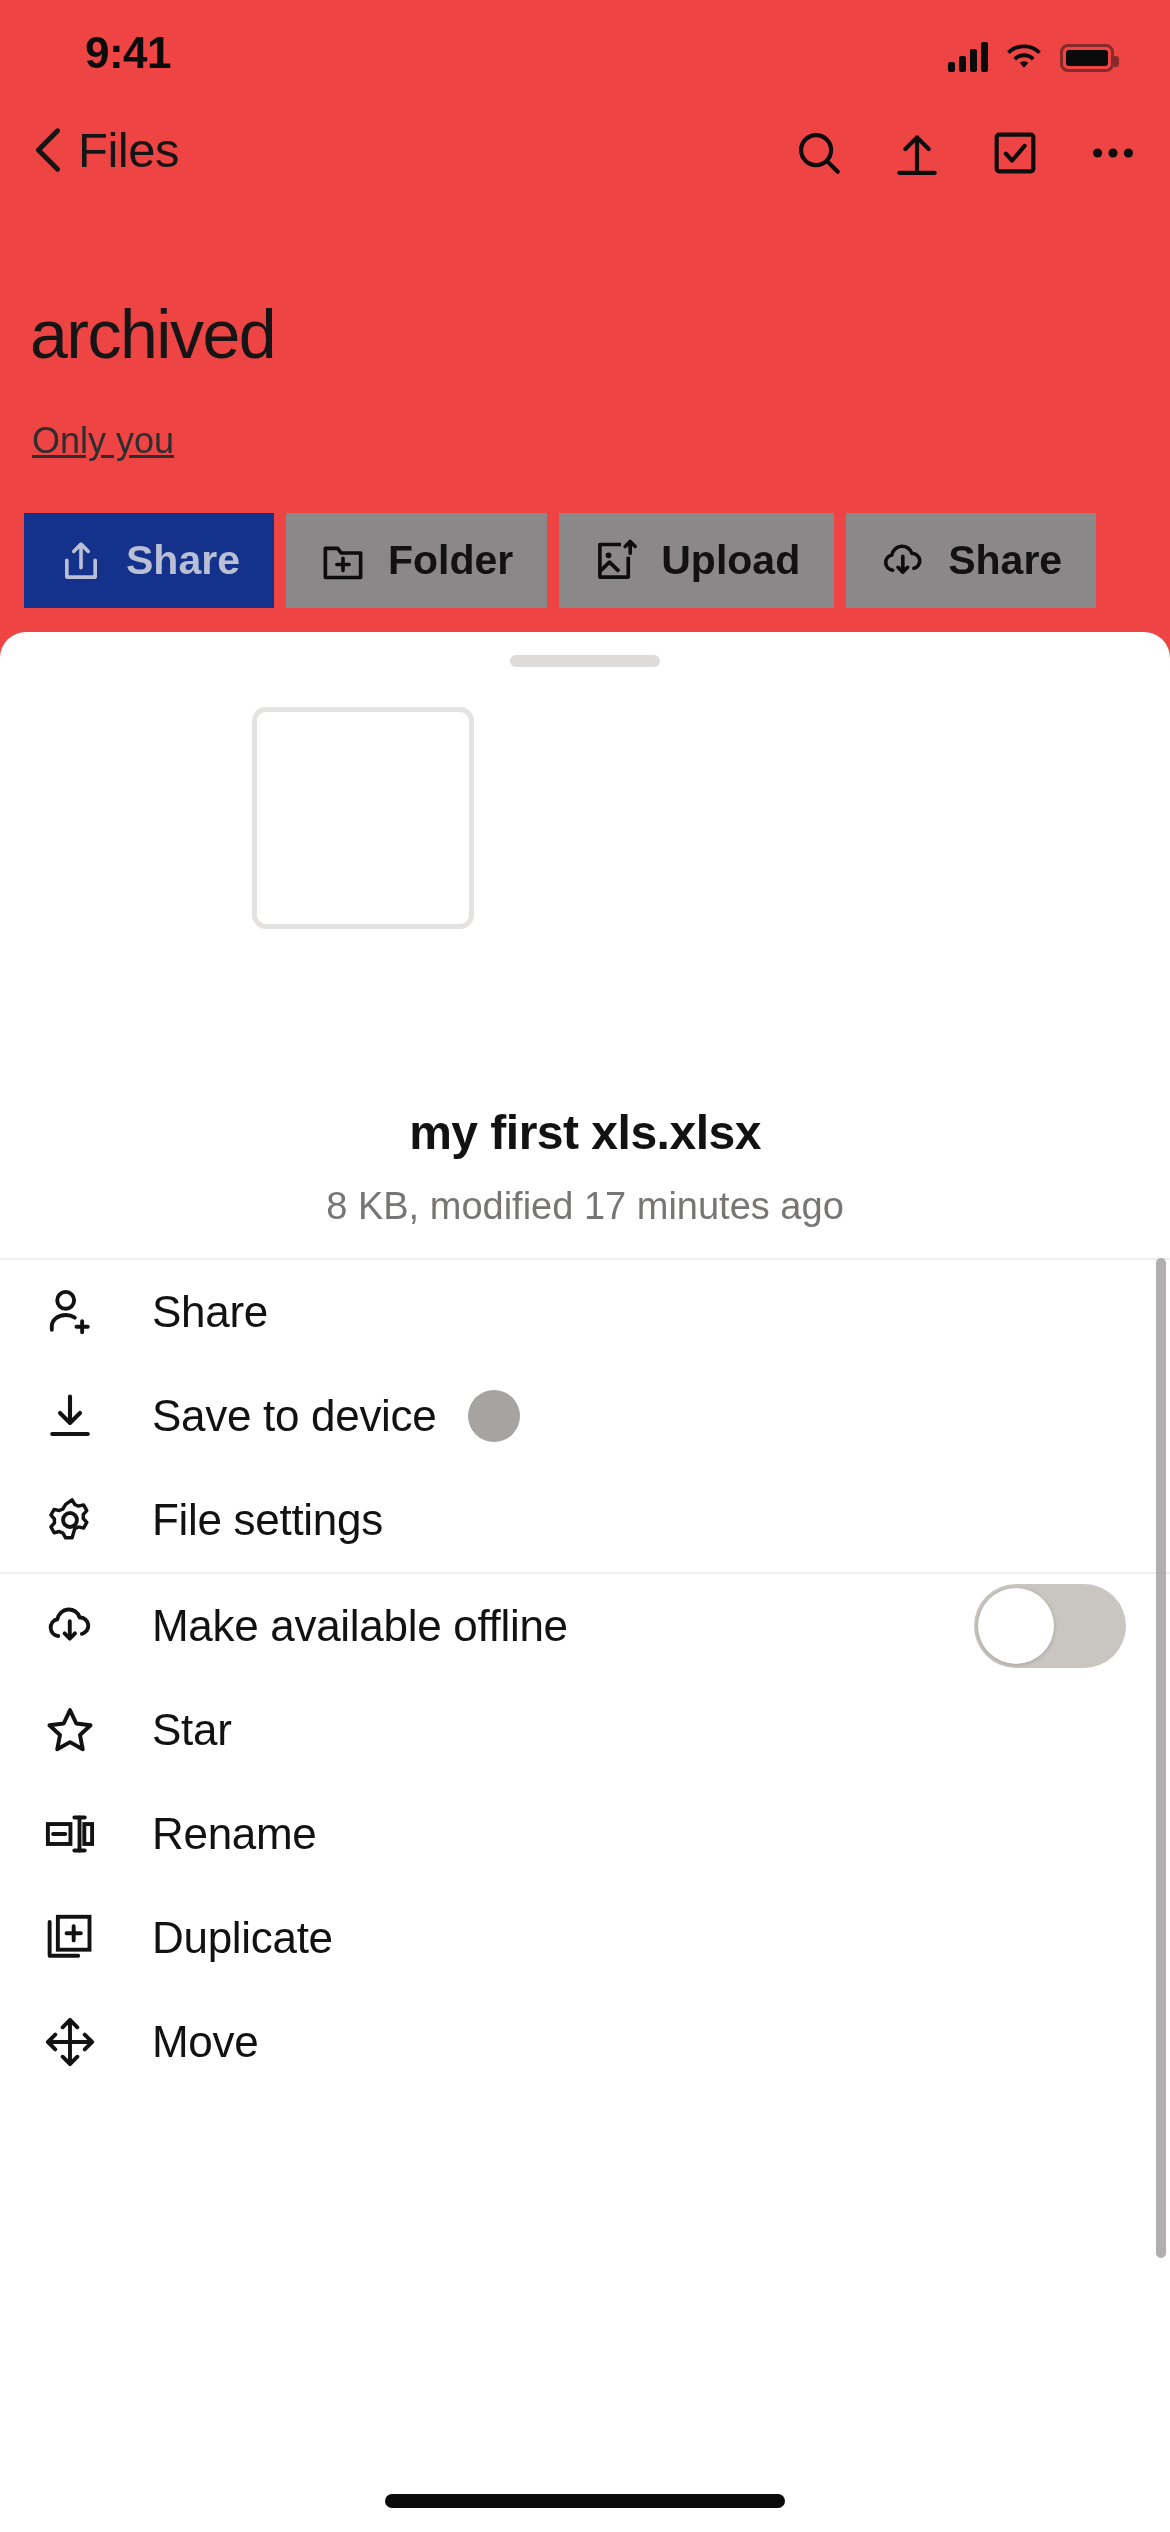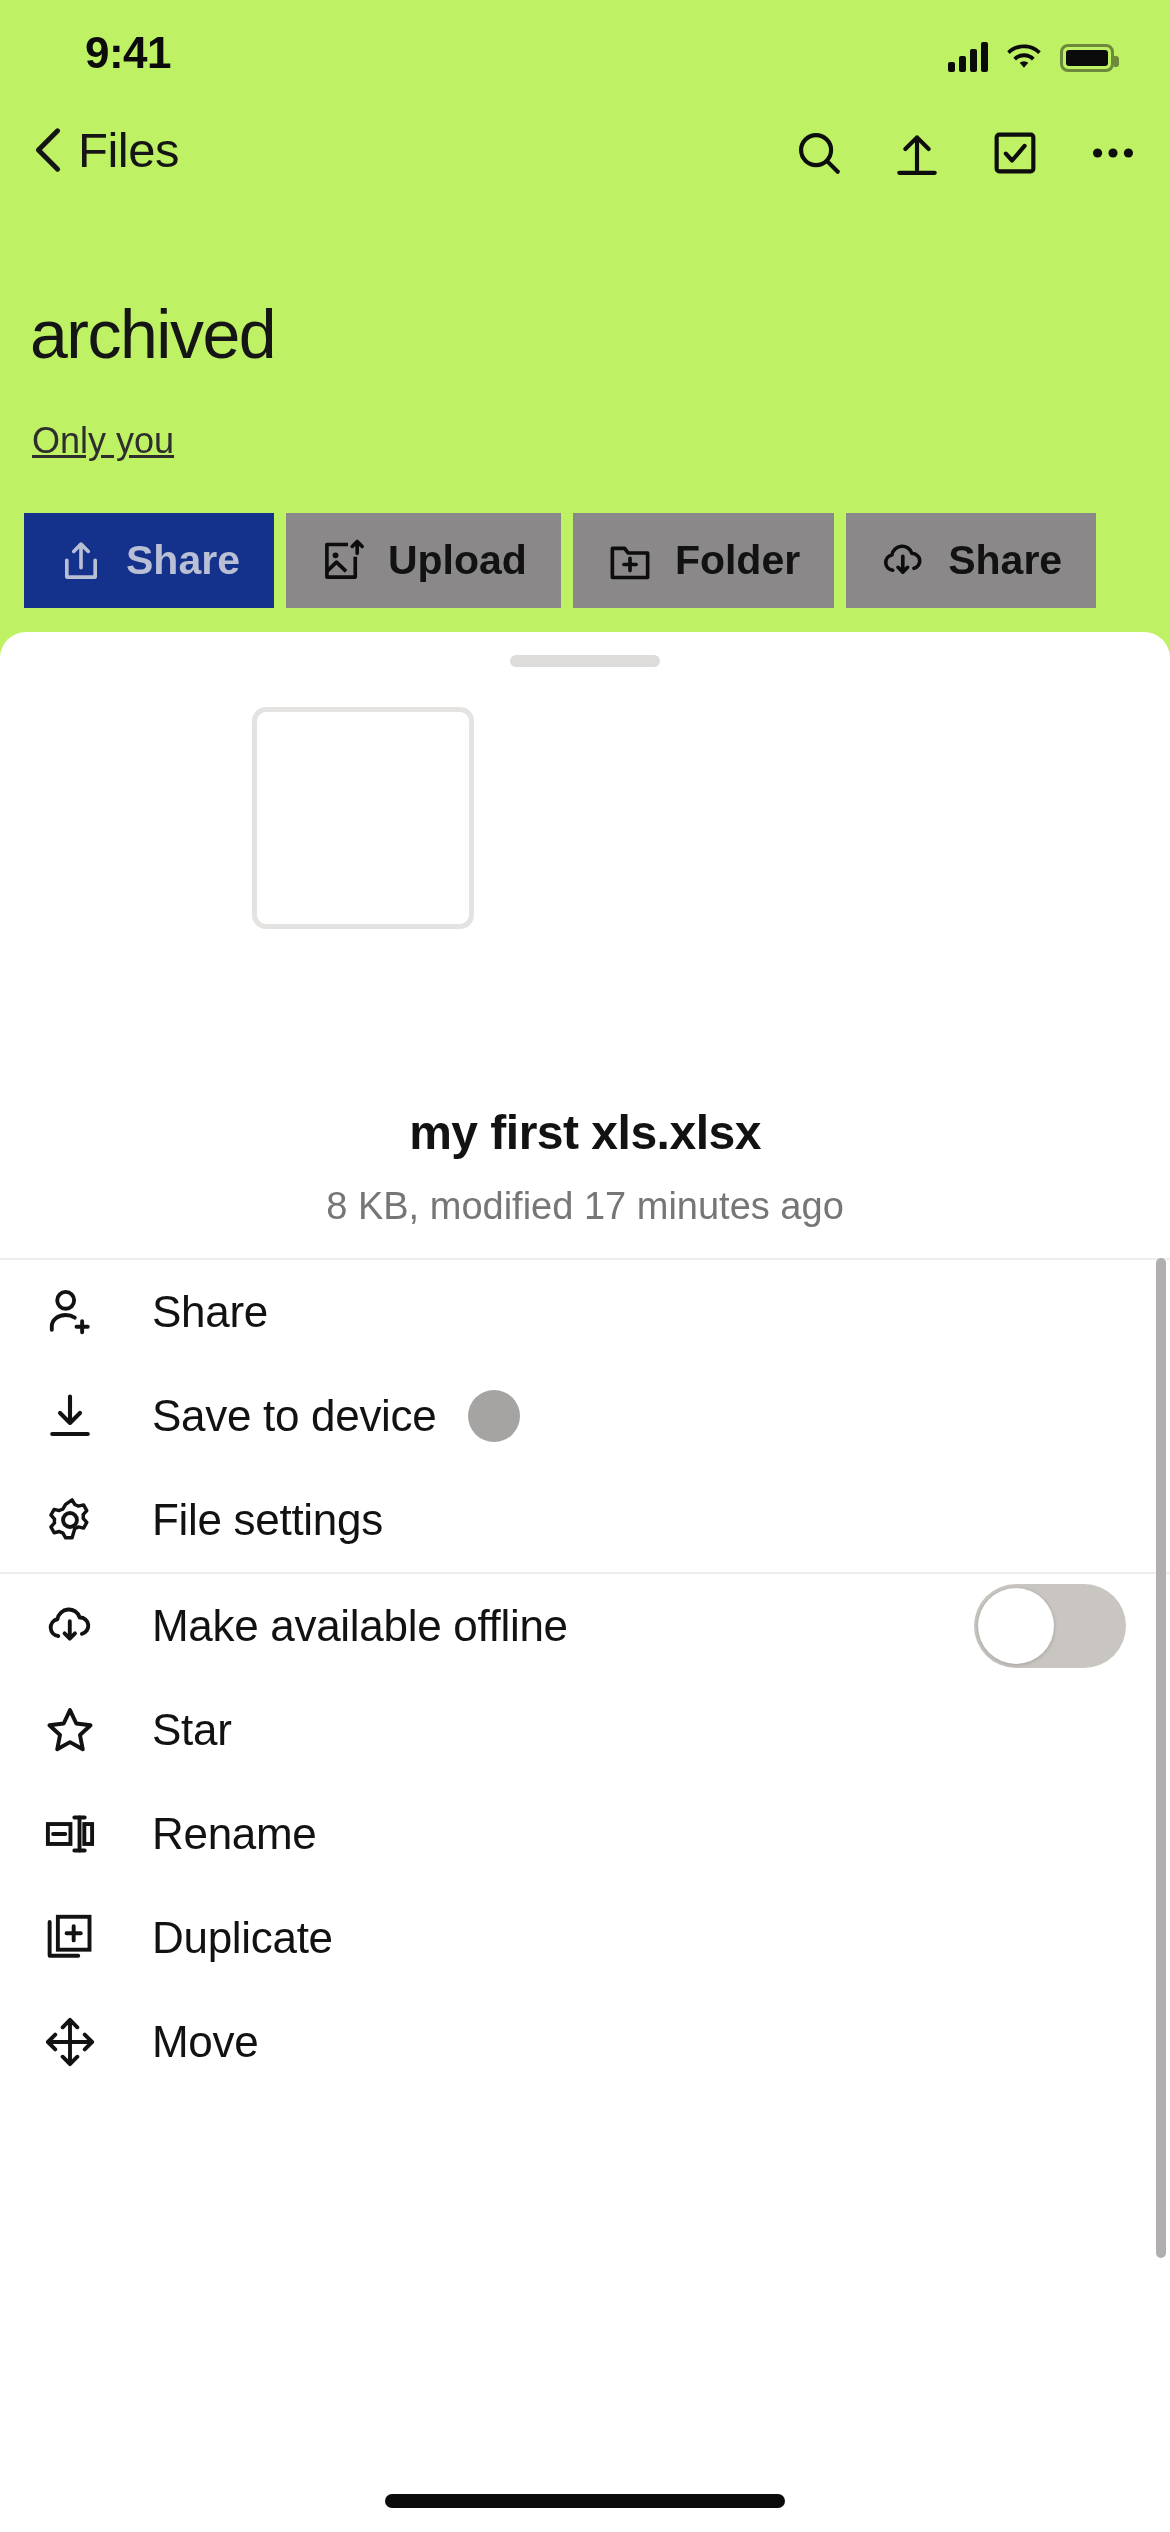--- a/index.html
+++ b/index.html
@@ -7,21 +7,21 @@
     width:1170px; height:2532px;
     font-family:"Liberation Sans", sans-serif;
     background:#ffffff;
     overflow:hidden;
   }
   #screen { position:relative; width:1170px; height:2532px; overflow:hidden; background:#fff; }
 
   
   .bg-app {
     position:absolute; left:0; top:0; width:1170px; height:660px;
-    background:#bef264; overflow:hidden;
+    background:#ef4444; overflow:hidden;
   }
 
   
   .status-bar {
     position:absolute; left:0; top:0; width:1170px; height:100px;
   }
   .status-time {
     position:absolute; left:85px; top:28px;
     font-size:44px; font-weight:bold; color:#0b0b0b;
     letter-spacing:-0.5px;
@@ -224,33 +224,33 @@
     <div class="chips">
       <div class="chip primary">
         <svg class="chip-ic" viewBox="0 0 24 24">
           <path d="M12 15.5V3.2M12 3.2 8.2 7M12 3.2 15.8 7" fill="none" stroke="#b9bfd4" stroke-width="1.9" stroke-linecap="round" stroke-linejoin="round"></path>
           <path d="M4.6 11.6v8.8h14.8v-8.8" fill="none" stroke="#b9bfd4" stroke-width="1.9" stroke-linecap="round" stroke-linejoin="round"></path>
         </svg>
         <span>Share</span>
       </div>
       <div class="chip">
         <svg class="chip-ic" viewBox="0 0 24 24">
+          <path d="M2.8 5.4h6.4l1.8 2.4h10.2v12.8H2.8Z" fill="none" stroke="#0d0d0d" stroke-width="1.9" stroke-linejoin="round"></path>
+          <path d="M12 10.6v6.4M8.8 13.8h6.4" stroke="#0d0d0d" stroke-width="1.9" stroke-linecap="round"></path>
+        </svg>
+        <span>Folder</span>
+      </div>
+      <div class="chip">
+        <svg class="chip-ic" viewBox="0 0 24 24">
           <path d="M14.6 3.4H3.6v17h14.8V9.8" fill="none" stroke="#0d0d0d" stroke-width="1.9" stroke-linejoin="round"></path>
           <circle cx="8.1" cy="9" r="1.5" fill="#0d0d0d"></circle>
           <path d="M3.6 17.4 8.6 12.6l5 4.8" fill="none" stroke="#0d0d0d" stroke-width="1.9" stroke-linejoin="round"></path>
           <path d="M19.4 8V1.8M19.4 1.8l-2.6 2.6M19.4 1.8 22 4.4" fill="none" stroke="#0d0d0d" stroke-width="1.9" stroke-linecap="round" stroke-linejoin="round"></path>
         </svg>
         <span>Upload</span>
-      </div>
-      <div class="chip">
-        <svg class="chip-ic" viewBox="0 0 24 24">
-          <path d="M2.8 5.4h6.4l1.8 2.4h10.2v12.8H2.8Z" fill="none" stroke="#0d0d0d" stroke-width="1.9" stroke-linejoin="round"></path>
-          <path d="M12 10.6v6.4M8.8 13.8h6.4" stroke="#0d0d0d" stroke-width="1.9" stroke-linecap="round"></path>
-        </svg>
-        <span>Folder</span>
       </div>
       <div class="chip">
         <svg class="chip-ic" viewBox="0 0 24 24">
           <path d="M6.6 16.8a4 4 0 0 1-.4-7.9 5.4 5.4 0 0 1 10.5-.8 3.9 3.9 0 0 1 1 7.7" fill="none" stroke="#0d0d0d" stroke-width="1.9" stroke-linecap="round" stroke-linejoin="round"></path>
           <path d="M11.9 9.6v8.2M11.9 17.8 9.4 15.3M11.9 17.8l2.5-2.5" fill="none" stroke="#0d0d0d" stroke-width="1.9" stroke-linecap="round" stroke-linejoin="round"></path>
         </svg>
         <span>Share</span>
       </div>
     </div>
   </div>

